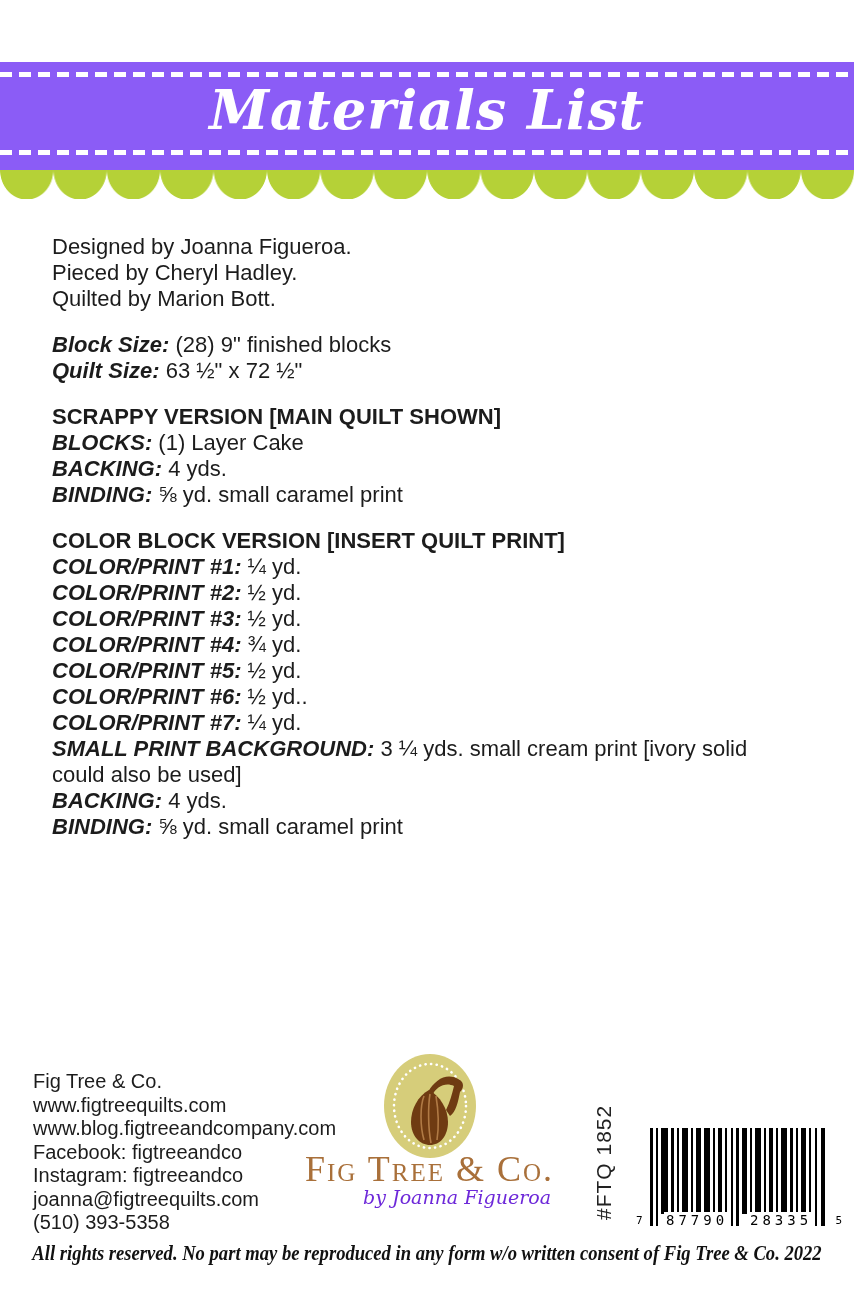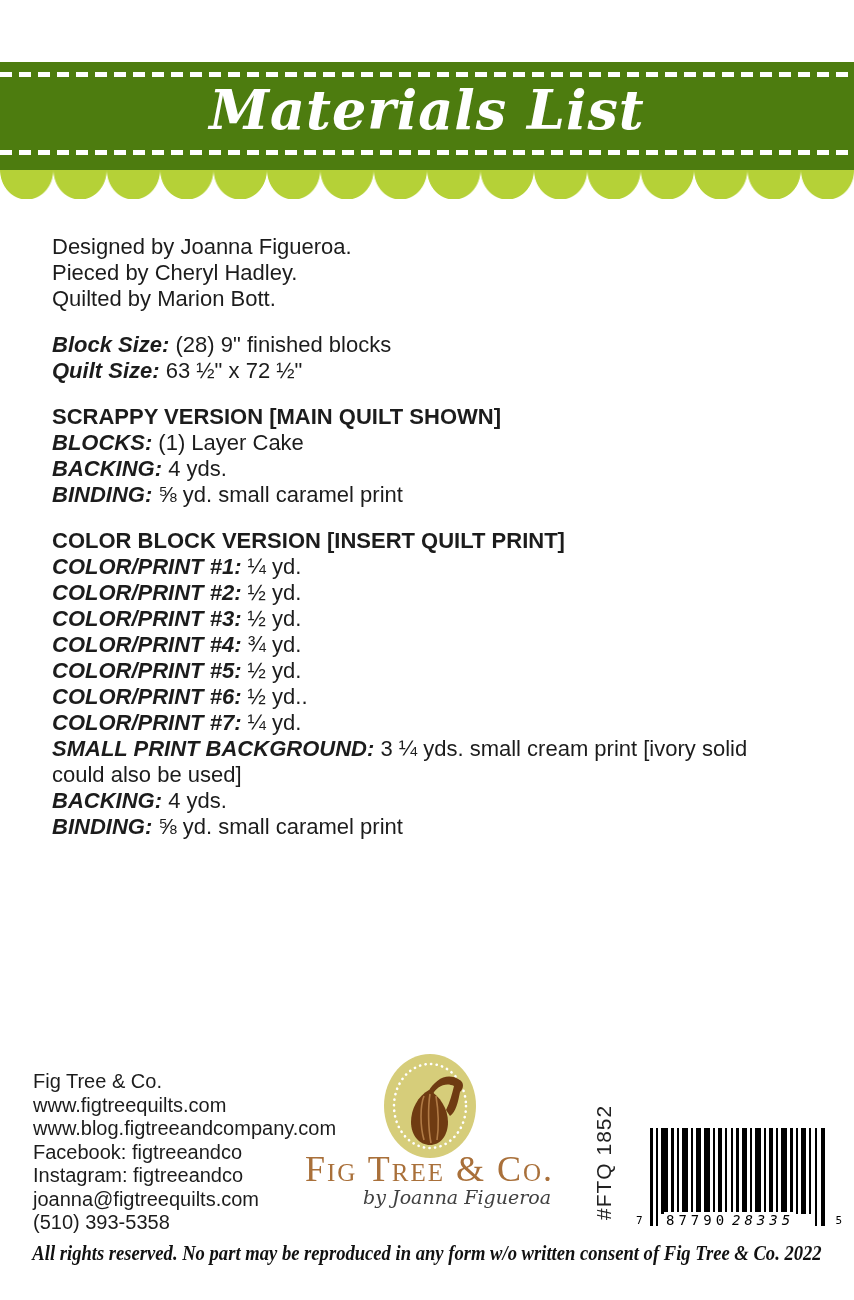--- a/index.html
+++ b/index.html
@@ -3,21 +3,21 @@
 <meta charset="utf-8">
 <style>
   * { margin:0; padding:0; box-sizing:border-box; }
   body { background:#888; font-family:"Liberation Sans", sans-serif; }
   .page {
     position:relative; width:854px; height:1300px; margin:0 auto;
     background:#ffffff; overflow:hidden; color:#1c1c1c;
   }
 
   
-  .band { position:absolute; left:0; top:62px; width:854px; height:108px; background:#4d7c0f;padding-left:14px; }
+  .band { position:absolute; left:0; top:62px; width:854px; height:108px; background:#8b5cf6;padding-left:14px; }
   .dash { position:absolute; left:0; width:854px; height:5px;
     background:repeating-linear-gradient(90deg,#ffffff 0 12px, rgba(255,255,255,0) 12px 19px); }
   .dash.top { top:10px; }
   .dash.bottom { top:88px; }
   .band-title {
     position:absolute; left:0; top:16px; width:854px; text-align:center;
     font-family:"DejaVu Serif", serif; font-style:italic; font-weight:bold;
     font-size:54px; line-height:64px; color:#ffffff; letter-spacing:1px;
   }
   .scallops {
@@ -38,37 +38,37 @@
 
   .logo { position:absolute; left:282px; top:1054px; width:295px; display:flex; flex-direction:column; align-items:center; }
   .logo-oval { width:92px; height:104px; }
   .logo-brand {
     margin-top:-8px; font-family:"Liberation Serif", serif; font-variant:small-caps;
     font-size:36px; line-height:38px; color:#a9703a; letter-spacing:2px; white-space:nowrap;
   }
   .logo-byline {
     align-self:flex-end; margin-right:26px; margin-top:-2px;
     font-family:"DejaVu Serif", serif; font-style:italic;
-    font-size:19px; color:#404040; white-space:nowrap;
+    font-size:19px; color:#6d28d9; white-space:nowrap;
   }
 
   .sku {
     position:absolute; left:592px; top:1120px; height:100px;
     writing-mode:vertical-rl; transform:rotate(180deg);
     font-size:21px; letter-spacing:1px; color:#222; white-space:nowrap;
   }
 
   .barcode { position:absolute; left:640px; top:1128px; width:196px; height:100px; }
   .barcode svg { display:block; }
   .bc-digits { position:absolute; top:84px; left:0; width:196px; height:16px;
     font-family:"DejaVu Sans Mono", monospace; font-size:14px; color:#000; }
   .bc-d { position:absolute; background:#fff; padding:0 2px; }
   .bc-left  { left:-6px; top:2px; font-size:11px; }
   .bc-g1 { left:24px; top:0; letter-spacing:4px; }
-  .bc-g2 { left:90px; top:0; letter-spacing:4px;font-style:italic; }
+  .bc-g2 { left:108px; top:0; letter-spacing:4px; }
   .bc-right { right:-8px; top:2px; font-size:11px; }
 
   .legal {
     position:absolute; left:0; top:1242px; width:854px; text-align:center;
     font-family:"Liberation Serif", serif; font-style:italic; font-weight:bold;
     font-size:20px; color:#111; white-space:nowrap; transform:scaleX(0.93); transform-origin:50% 50%;
   }
 </style>
 </head>
 <body>

